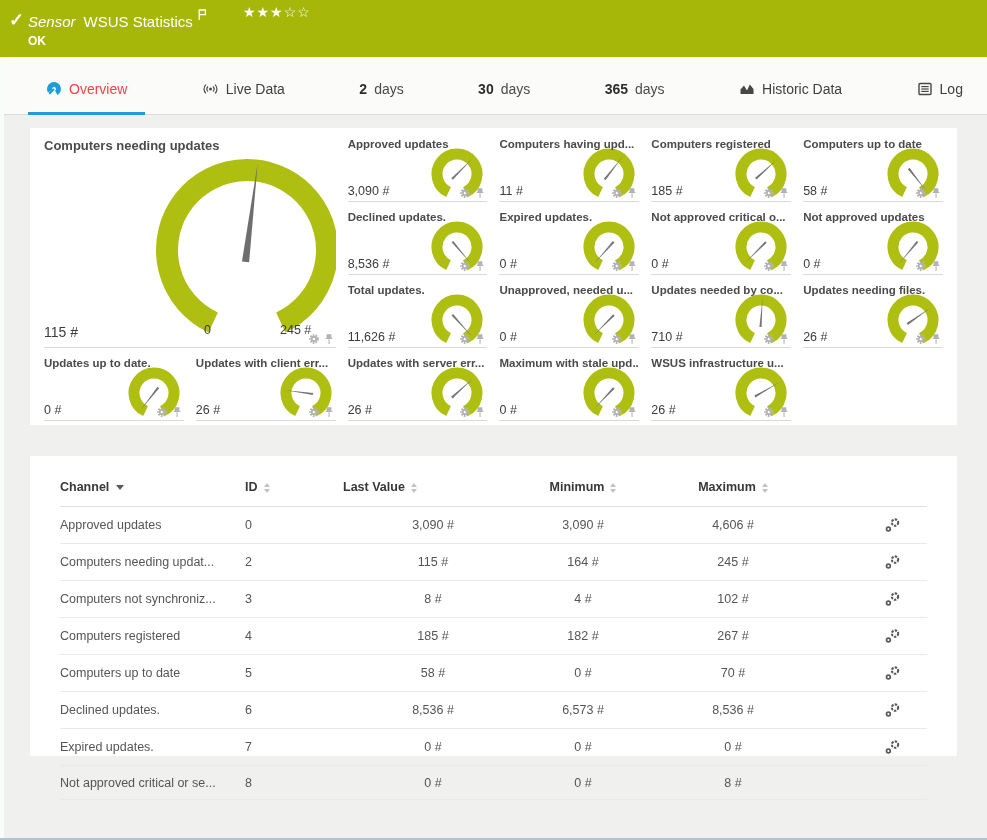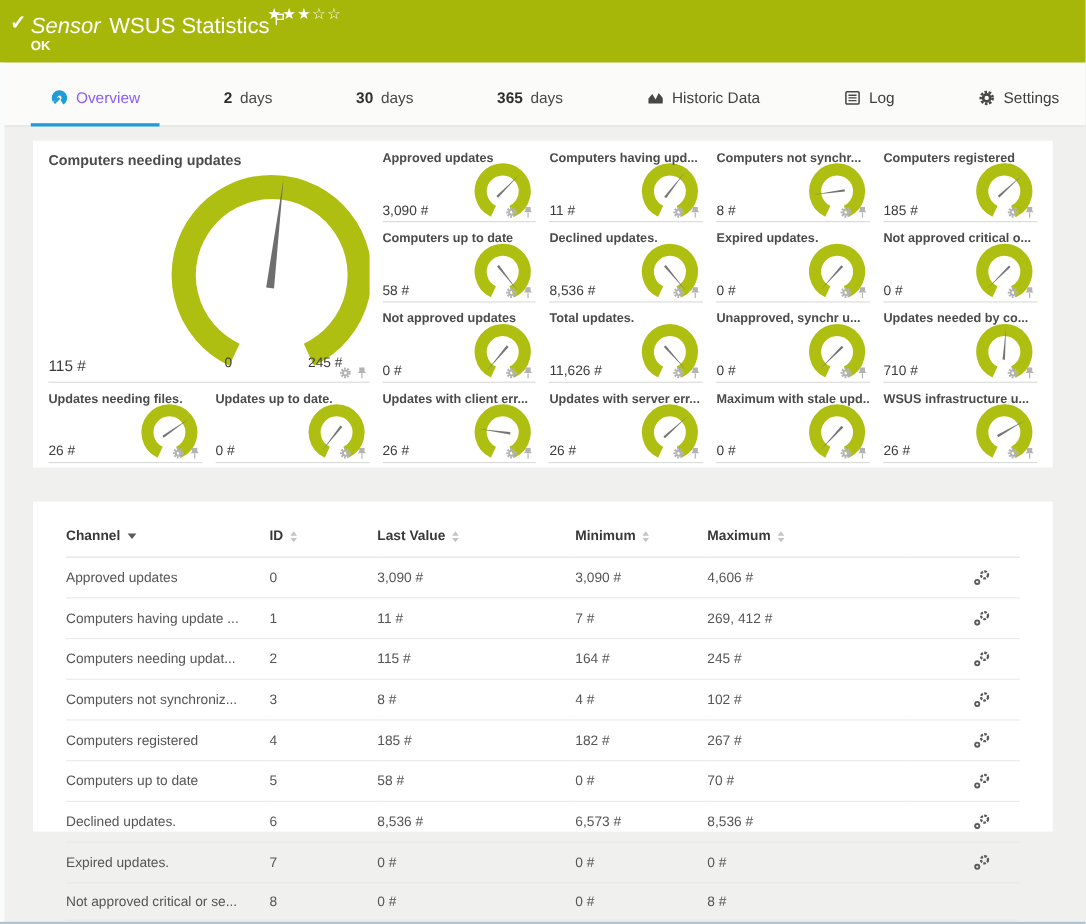--- a/index.html
+++ b/index.html
@@ -4,34 +4,34 @@
 <style>
   * { margin:0; padding:0; box-sizing:border-box; }
   body { background:#e8e8e6; font-family:"Liberation Sans", sans-serif; }
   .page { position:relative; width:987px; height:840px; background:#f0f0ee; overflow:hidden; }
   .page::before { content:''; position:absolute; left:0; top:57px; bottom:0; width:4px; background:#fafbfb; z-index:5; }
   .page::after  { content:''; position:absolute; left:0; right:0; bottom:0; height:2px; background:#aec4d2; z-index:6; }
 
   
   .topbar { position:relative; height:57px; background:#a6b70a; color:#fff; }
   .check { position:absolute; left:9px; top:9px; font-size:18px; font-weight:bold; }
-  .title-row { position:absolute; left:28px; top:7px; font-size:20px; white-space:nowrap; }
+  .title-row { position:absolute; left:28px; top:7px; font-size:15px; white-space:nowrap; }
   .sensor-word { font-style:italic; margin-right:8px; }
   .flag { margin-left:5px; vertical-align:6px; }
   .stars { position:absolute; left:243px; top:4px; font-size:14px; letter-spacing:1px; }
   .status { position:absolute; left:28px; top:34px; font-size:12px; font-weight:bold; }
 
   
   .tabbar { position:relative; height:58px; background:#fbfbfa; border-bottom:1px solid #dcdcdc;
             display:flex; align-items:flex-end; justify-content:space-between; padding:0 6px 0 28px; }
   .tab { position:relative; display:flex; align-items:center; gap:7px; padding:0 18px 17px;
          font-size:14px; color:#3f3f3f; cursor:pointer; white-space:nowrap; }
   .tab .num { font-weight:bold; color:#2e2e2e; }
   .tab .word { color:#4a4a4a;text-align:right; }
-  .tab.active { color:#8b5cf6; }
+  .tab.active { color:#ef4444; }
   .tab.active::after { content:''; position:absolute; left:0; right:0; bottom:-1px; height:3px; background:#1e9cd8; }
   .tab svg { flex:0 0 auto; }
 
   
   .gauges-panel { position:absolute; left:30px; top:128px; width:927px; background:#fff;
                   padding:8px 14px 4px; display:grid;
                   grid-template-columns:repeat(6,1fr); grid-template-rows:repeat(4,66px);
                   column-gap:12px; row-gap:7px; }
   .cell { position:relative; border-bottom:1px solid #d9d9d9; overflow:hidden; }
   .g-label { margin-top:2px; font-size:11.5px; font-weight:bold; color:#4b4b4b; white-space:nowrap; overflow:hidden; position:relative; z-index:2; }
@@ -45,21 +45,21 @@
   .bigcell .g-value { font-size:14px; bottom:7px; }
   .big-min { position:absolute; left:160px; bottom:10px; font-size:12.5px; color:#3c3c3c; z-index:2; }
   .big-max { position:absolute; left:236px; bottom:10px; font-size:12.5px; color:#3c3c3c; z-index:2; }
 
   
   .table-panel { position:absolute; left:30px; top:456px; width:927px; height:300px;
                  background:#fff; padding:10px 30px 0; }
   table { width:100%; border-collapse:collapse; table-layout:fixed; font-size:12.5px; color:#555; }
   th { text-align:left; font-weight:bold; color:#383838; padding:14px 0 12px; border-bottom:1px solid #dfdfdf; }
   td { padding:9.5px 0; border-bottom:1px solid #e9e9e9; white-space:nowrap; overflow:hidden; }
-  th.num, td.num { text-align:left; }
+  th.num, td.num { text-align:center; }
   td.edit, th.edit { text-align:right; padding-right:26px; }
   td.edit svg { vertical-align:middle; cursor:pointer; }
   .sort-desc { display:inline-block; width:0; height:0; border-left:4px solid transparent;
                border-right:4px solid transparent; border-top:5px solid #5a5a5a; margin-left:7px; vertical-align:middle; }
   .sort-both { display:inline-block; vertical-align:middle; margin-left:6px; }
   .sort-both i { display:block; width:0; height:0; border-left:3.5px solid transparent; border-right:3.5px solid transparent; }
   .sort-both .up { border-bottom:4px solid #c3c3c3; margin-bottom:2px; }
   .sort-both .dn { border-top:4px solid #c3c3c3; }
 </style>
 </head>
@@ -80,20 +80,30 @@
 
   <div class="tabbar">
     <div class="tab active">
       <svg width="16" height="16" viewBox="0 0 16 16">
         <path d="M4.1 10.25 A4.5 4.5 0 1 1 10.25 11.9" fill="none" stroke="#1e9cd8" stroke-width="5"></path>
         <line x1="8" y1="8" x2="3.2" y2="12.8" stroke="#1e9cd8" stroke-width="2.2"></line>
       </svg>
       <span>Overview</span>
     </div>
     <div class="tab">
+      <svg width="17" height="16" viewBox="0 0 17 16">
+        <circle cx="8.5" cy="8" r="1.5" fill="#4a4a4a"></circle>
+        <path d="M6 5.5 A3.6 3.6 0 0 0 6 10.5" fill="none" stroke="#4a4a4a" stroke-width="1.2"></path>
+        <path d="M11 5.5 A3.6 3.6 0 0 1 11 10.5" fill="none" stroke="#4a4a4a" stroke-width="1.2"></path>
+        <path d="M4 3.6 A5.9 5.9 0 0 0 4 12.4" fill="none" stroke="#4a4a4a" stroke-width="1.2"></path>
+        <path d="M13 3.6 A5.9 5.9 0 0 1 13 12.4" fill="none" stroke="#4a4a4a" stroke-width="1.2"></path>
+      </svg>
+      <span>Live Data</span>
+    </div>
+    <div class="tab">
       <span class="num">2</span>
       <span class="word">days</span>
     </div>
     <div class="tab">
       <span class="num">30</span>
       <span class="word">days</span>
     </div>
     <div class="tab">
       <span class="num">365</span>
       <span class="word">days</span>
@@ -105,27 +115,20 @@
       <span>Historic Data</span>
     </div>
     <div class="tab">
       <svg width="16" height="16" viewBox="0 0 16 16">
         <rect x="2" y="2.5" width="12" height="11" rx="1" fill="none" stroke="#474747" stroke-width="1.4"></rect>
         <line x1="4.3" y1="5.6" x2="11.7" y2="5.6" stroke="#474747" stroke-width="1.2"></line>
         <line x1="4.3" y1="8" x2="11.7" y2="8" stroke="#474747" stroke-width="1.2"></line>
         <line x1="4.3" y1="10.4" x2="11.7" y2="10.4" stroke="#474747" stroke-width="1.2"></line>
       </svg>
       <span>Log</span>
-    </div>
-    <div class="tab">
-      <svg width="16" height="16" viewBox="0 0 16 16">
-        <circle cx="8" cy="8" r="5.4" fill="none" stroke="#474747" stroke-width="2.4" stroke-dasharray="2.3 1.5"></circle>
-        <circle cx="8" cy="8" r="3.2" fill="none" stroke="#474747" stroke-width="2.4"></circle>
-      </svg>
-      <span>Settings</span>
     </div>
   </div>
 
   <div class="gauges-panel">
 
     <div class="cell bigcell">
       <div class="g-label">Computers needing updates</div>
       <svg class="bgauge" width="290" height="196" viewBox="0 0 290 196">
         <path d="M166.2 172.5 A80 80 0 1 1 233.8 172.5" fill="none" stroke="#aebf12" stroke-width="22"></path>
         <g transform="rotate(7 200 100)">
@@ -182,40 +185,20 @@
             <circle cx="8" cy="8" r="5.2" fill="none" stroke="#b3b3b3" stroke-width="2.6" stroke-dasharray="2.2 1.5"></circle>
             <circle cx="8" cy="8" r="3" fill="none" stroke="#b3b3b3" stroke-width="2.4"></circle>
           </svg>
           <svg width="10" height="12" viewBox="0 0 10 12">
             <path d="M2.6 1.2 h4.8 v3.4 l1.4 1.4 h-7.6 l1.4 -1.4 z" fill="#b3b3b3"></path>
             <rect x="4.5" y="6.3" width="1.1" height="4.6" fill="#b3b3b3"></rect>
           </svg>
         </div>
       </div>
 
-      <div class="cell">
-        <div class="g-label">Computers not synchr...</div>
-        <svg class="sg" width="62" height="56" viewBox="0 0 62 56">
-          <path d="M23.55 47.13 A20 20 0 1 1 40.45 47.13" fill="none" stroke="#aebf12" stroke-width="11"></path>
-          <g transform="rotate(-98 32 29)">
-            <polygon points="30.9,36 33.1,36 32,7" fill="#757575"></polygon>
-          </g>
-        </svg>
-        <div class="g-value">8 #</div>
-        <div class="g-icons">
-          <svg width="12" height="12" viewBox="0 0 16 16">
-            <circle cx="8" cy="8" r="5.2" fill="none" stroke="#b3b3b3" stroke-width="2.6" stroke-dasharray="2.2 1.5"></circle>
-            <circle cx="8" cy="8" r="3" fill="none" stroke="#b3b3b3" stroke-width="2.4"></circle>
-          </svg>
-          <svg width="10" height="12" viewBox="0 0 10 12">
-            <path d="M2.6 1.2 h4.8 v3.4 l1.4 1.4 h-7.6 l1.4 -1.4 z" fill="#b3b3b3"></path>
-            <rect x="4.5" y="6.3" width="1.1" height="4.6" fill="#b3b3b3"></rect>
-          </svg>
-        </div>
-      </div>
 
       <div class="cell">
         <div class="g-label">Computers registered</div>
         <svg class="sg" width="62" height="56" viewBox="0 0 62 56">
           <path d="M23.55 47.13 A20 20 0 1 1 40.45 47.13" fill="none" stroke="#aebf12" stroke-width="11"></path>
           <g transform="rotate(48 32 29)">
             <polygon points="30.9,36 33.1,36 32,7" fill="#757575"></polygon>
           </g>
         </svg>
         <div class="g-value">185 #</div>
@@ -351,21 +334,21 @@
             <circle cx="8" cy="8" r="3" fill="none" stroke="#b3b3b3" stroke-width="2.4"></circle>
           </svg>
           <svg width="10" height="12" viewBox="0 0 10 12">
             <path d="M2.6 1.2 h4.8 v3.4 l1.4 1.4 h-7.6 l1.4 -1.4 z" fill="#b3b3b3"></path>
             <rect x="4.5" y="6.3" width="1.1" height="4.6" fill="#b3b3b3"></rect>
           </svg>
         </div>
       </div>
 
       <div class="cell">
-        <div class="g-label">Unapproved, synchr u...</div>
+        <div class="g-label">Unapproved, needed u...</div>
         <svg class="sg" width="62" height="56" viewBox="0 0 62 56">
           <path d="M23.55 47.13 A20 20 0 1 1 40.45 47.13" fill="none" stroke="#aebf12" stroke-width="11"></path>
           <g transform="rotate(-135 32 29)">
             <polygon points="30.9,36 33.1,36 32,7" fill="#757575"></polygon>
           </g>
         </svg>
         <div class="g-value">0 #</div>
         <div class="g-icons">
           <svg width="12" height="12" viewBox="0 0 16 16">
             <circle cx="8" cy="8" r="5.2" fill="none" stroke="#b3b3b3" stroke-width="2.6" stroke-dasharray="2.2 1.5"></circle>
@@ -566,33 +549,20 @@
             <td class="num">3,090 #</td>
             <td class="num">4,606 #</td>
             <td class="edit">
               <svg width="17" height="17" viewBox="0 0 17 17">
                 <circle cx="11" cy="5.6" r="3.2" fill="none" stroke="#5a5a5a" stroke-width="2.1" stroke-dasharray="2.4 1.2"></circle>
                 <circle cx="4.4" cy="12" r="1.9" fill="none" stroke="#5a5a5a" stroke-width="1.7"></circle>
               </svg>
             </td>
           </tr>
 
-          <tr>
-            <td>Computers having update ...</td>
-            <td>1</td>
-            <td class="num">11 #</td>
-            <td class="num">7 #</td>
-            <td class="num">269, 412 #</td>
-            <td class="edit">
-              <svg width="17" height="17" viewBox="0 0 17 17">
-                <circle cx="11" cy="5.6" r="3.2" fill="none" stroke="#5a5a5a" stroke-width="2.1" stroke-dasharray="2.4 1.2"></circle>
-                <circle cx="4.4" cy="12" r="1.9" fill="none" stroke="#5a5a5a" stroke-width="1.7"></circle>
-              </svg>
-            </td>
-          </tr>
 
 
           <tr>
             <td>Computers needing updat...</td>
             <td>2</td>
             <td class="num">115 #</td>
             <td class="num">164 #</td>
             <td class="num">245 #</td>
             <td class="edit">
               <svg width="17" height="17" viewBox="0 0 17 17">

